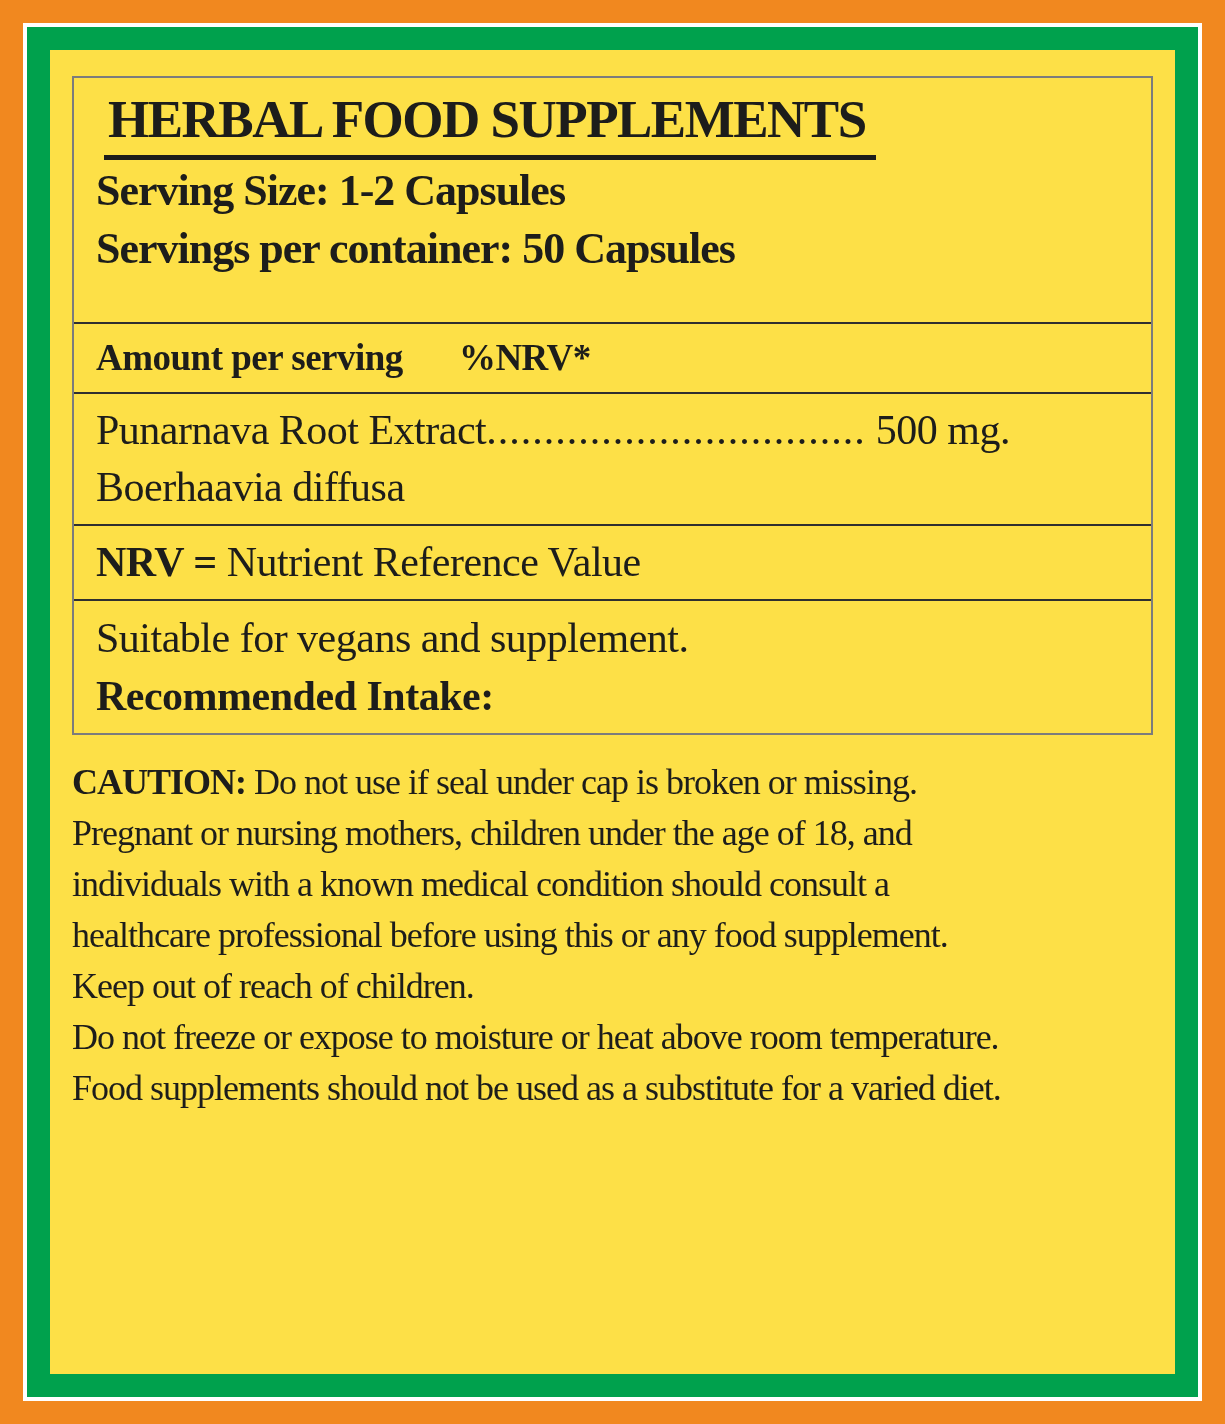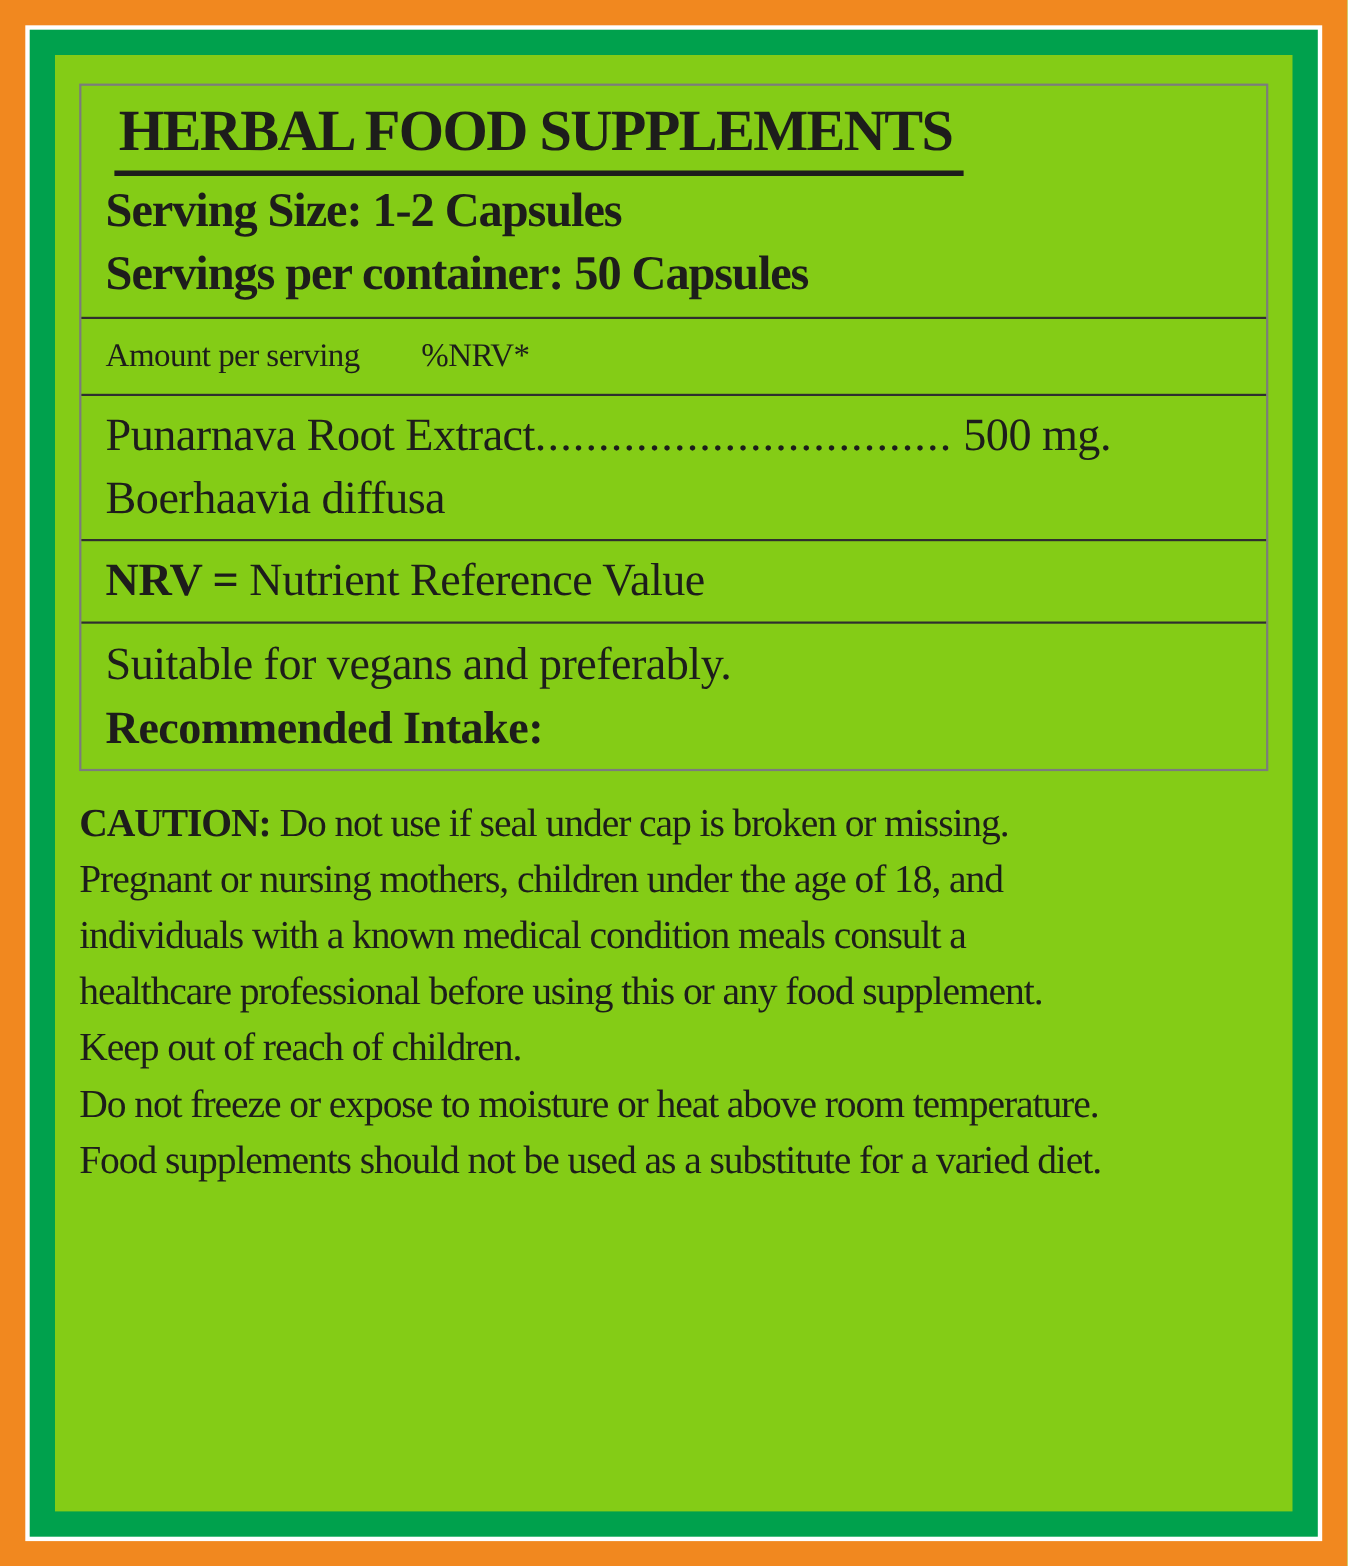--- a/index.html
+++ b/index.html
@@ -19,21 +19,21 @@
     background: #ffffff;
     padding: 4px;
   }
   .frame-green {
     width: 100%; height: 100%;
     background: #00A14D;
     padding: 23px;
   }
   .content {
     width: 100%; height: 100%;
-    background: #84cc16;
+    background: #fde047;
     color: #1d1d1b;
     padding: 26px 22px 0 22px;
     overflow: hidden;
   }
 
   
   .facts {
     border: 2px solid #7c7c7c;
   }
   .row { padding: 8px 22px; }
@@ -55,25 +55,26 @@
     font-size: 44px;
     font-weight: bold;
     letter-spacing: -1px;
     line-height: 54px;
     white-space: nowrap;
     margin-top: 4px;
   }
   .row-header .serving-line:first-of-type { margin-top: 14px; }
 
   .amount-row {
-    font-size: 30px;
-    font-weight: normal;
+    font-size: 37px;
+    font-weight: bold;
     letter-spacing: -0.5px;
     line-height: 52px;
     white-space: nowrap;
+    margin-top: 34px;
   }
   .nrv-col { margin-left: 56px; }
 
   .body-line {
     font-size: 42px;
     letter-spacing: -0.5px;
     line-height: 57px;
     white-space: nowrap;
   }
   .row-ingredients .body-line { line-height: 63px; }
@@ -118,32 +119,32 @@
           </div>
 
           <div class="row">
             <div class="body-line">
               <span class="bold">NRV =</span><span> Nutrient Reference Value</span>
             </div>
           </div>
 
 
           <div class="row row-usage">
-            <div class="body-line">Suitable for vegans and preferably.</div>
+            <div class="body-line">Suitable for vegans and supplement.</div>
             <div class="body-line bold">Recommended Intake:</div>
           </div>
 
         </div>
 
         <div class="caution">
           <div class="c-line">
             <span class="bold">CAUTION:</span><span> Do not use if seal under cap is broken or missing.</span>
           </div>
           <div class="c-line">Pregnant or nursing mothers, children under the age of 18, and</div>
-          <div class="c-line">individuals with a known medical condition meals consult a</div>
+          <div class="c-line">individuals with a known medical condition should consult a</div>
           <div class="c-line">healthcare professional before using this or any food supplement.</div>
           <div class="c-line">Keep out of reach of children.</div>
           <div class="c-line">Do not freeze or expose to moisture or heat above room temperature.</div>
           <div class="c-line">Food supplements should not be used as a substitute for a varied diet.</div>
         </div>
 
       </div>
     </div>
   </div>
 </div>

